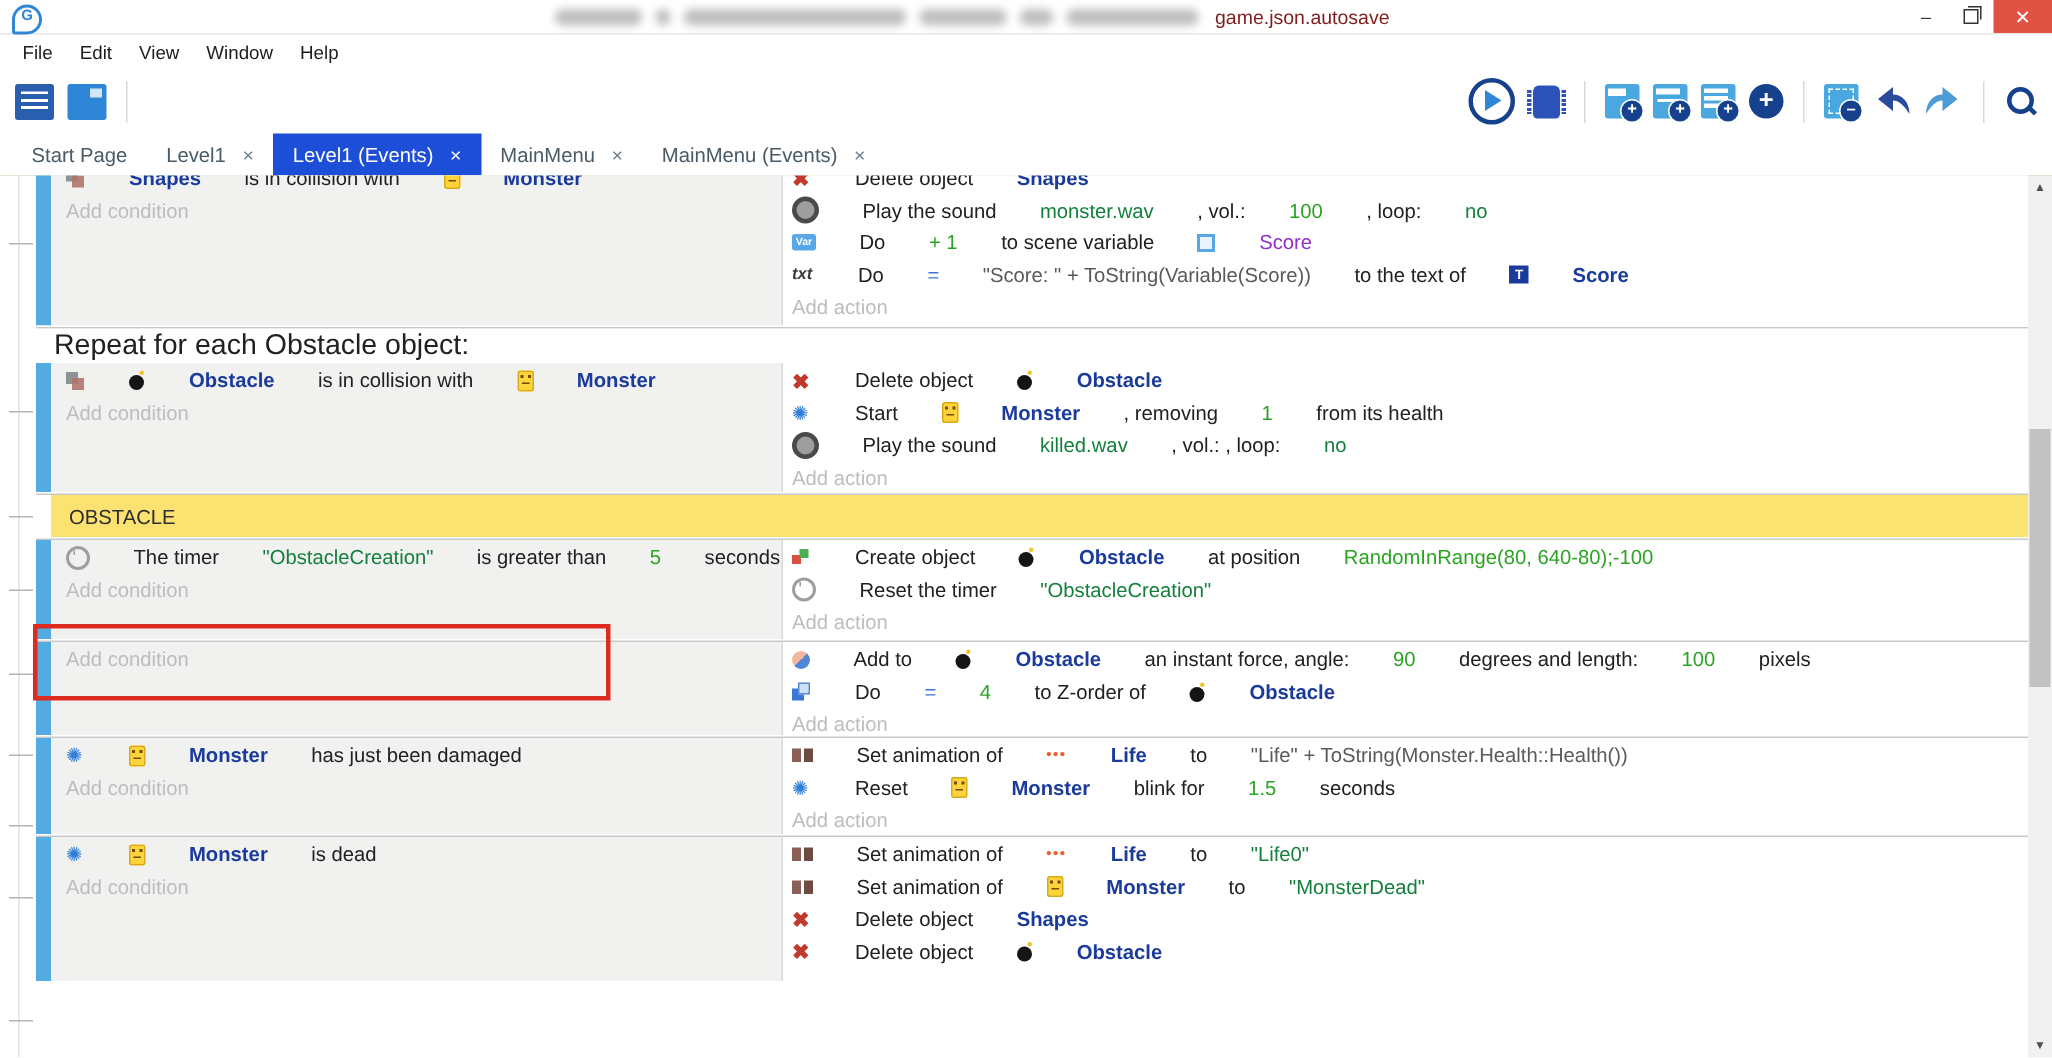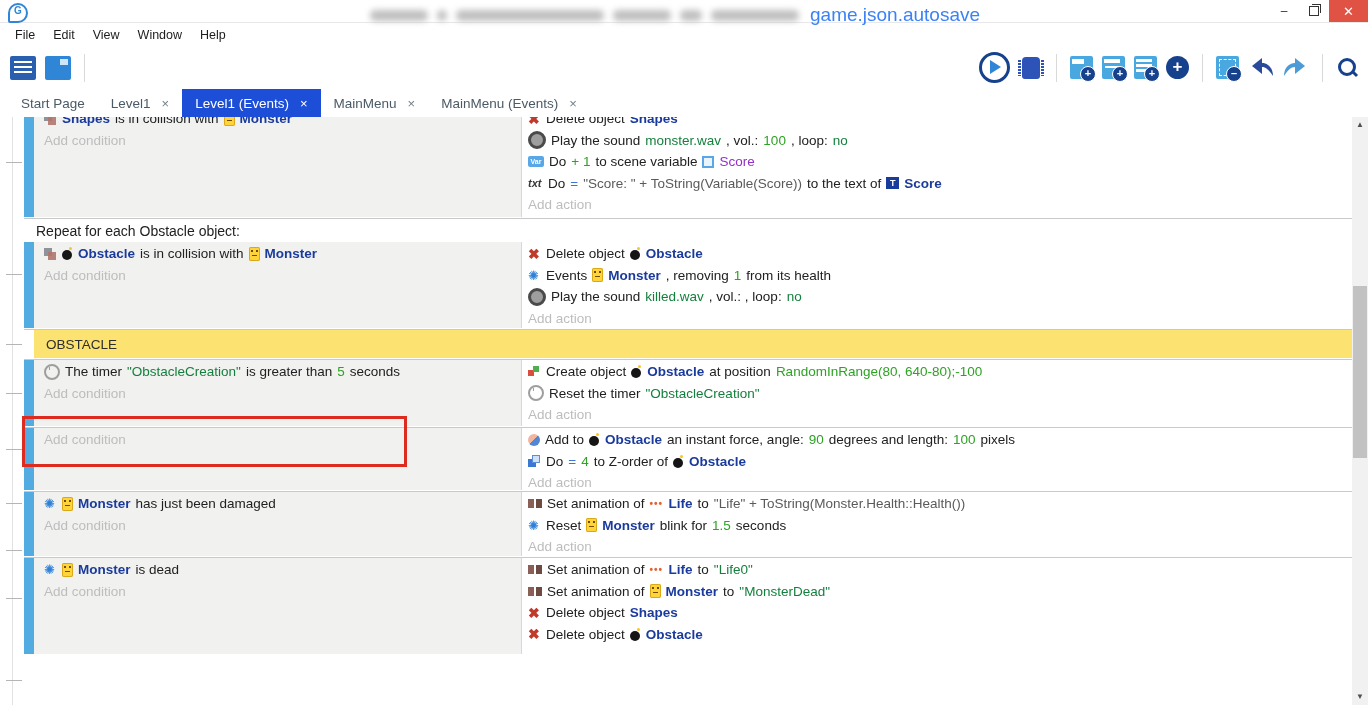--- a/index.html
+++ b/index.html
@@ -6,21 +6,21 @@
   body{width:1368px;height:705px;overflow:hidden;position:relative;background:#fff;
        font-family:"Liberation Sans",sans-serif;font-size:13.5px;color:#212121;}
 
   
   .titlebar{height:22px;position:relative;background:#fff;border-bottom:1px solid #e8e8e8;}
   .app-icon{position:absolute;left:8px;top:3px;width:16px;height:16px;border:2px solid #2f86d6;
             border-radius:50% 50% 50% 2px;color:#2f86d6;font-weight:bold;font-size:10px;
             line-height:12px;text-align:center;}
   .title-cluster{position:absolute;left:370px;top:4px;display:flex;align-items:center;gap:9px;}
   .blur-blob{height:11px;background:#bfbfbf;border-radius:5px;filter:blur(3px);}
-  .win-title{font-size:19px;color:#3b82f6;margin-left:2px;}
+  .win-title{font-size:13px;color:#7f1d1d;margin-left:2px;}
   .win-btns{position:absolute;right:0;top:0;height:22px;display:flex;}
   .win-btn{width:30px;height:22px;display:flex;align-items:center;justify-content:center;
            font-size:12px;color:#333;}
   .win-btn.max i{display:block;width:8px;height:8px;border:1px solid #333;position:relative;}
   .win-btn.max i::before{content:"";position:absolute;left:2px;top:-3px;width:8px;height:8px;
            border:1px solid #333;border-bottom:none;border-left:none;}
   .win-btn.close{width:39px;background:#e05244;color:#fff;font-size:13px;}
 
   .menubar{height:23px;display:flex;align-items:center;padding-left:6px;background:#fff;}
   .menu-item{padding:0 9px;font-size:12.5px;color:#1c1c1c;}
@@ -77,25 +77,25 @@
   .gutter{position:absolute;left:0;top:0;bottom:0;width:24px;background:#fff;}
   .gutter .vline{position:absolute;left:12px;top:0;bottom:0;width:1px;background:#e2e2e2;}
   .tick{position:absolute;left:6px;width:16px;height:1px;background:#b5b5b5;}
   .rows{position:absolute;left:24px;top:0;width:1328px;}
   .row{position:relative;border-top:1px solid #c9c9c9;margin-top:1px;overflow:hidden;background:#fff;}
   .row:first-child{border-top:none;margin-top:0;}
   .row-flex{display:flex;height:100%;}
   .bar{width:10px;background:#52abe1;flex:none;}
   .cond{width:477px;background:#f1f1f0;border-right:1px solid #d8d8d8;padding:1px 0 0 10px;flex:none;overflow:hidden;}
   .act{flex:1;background:#fff;padding:1px 0 0 6px;overflow:hidden;}
-  .row-header{height:23px;display:flex;align-items:center;padding-left:12px;background:#fff;font-size:14px;}
+  .row-header{height:23px;display:flex;align-items:center;padding-left:12px;background:#fff;font-size:19px;}
   .section{display:flex;align-items:center;height:100%;}
   .section .label{flex:1;background:#fbe271;height:100%;display:flex;align-items:center;
       padding-left:12px;color:#2e2e2e;}
-  .ln{height:21.5px;display:flex;align-items:center;white-space:nowrap;overflow:hidden;}
+  .ln{height:21.5px;display:flex;align-items:center;white-space:nowrap;overflow:hidden;gap:24px;}
   .ln > *{margin-right:5px;flex:none;}
   .s-obj{font-weight:bold;color:#1b3b9c;}
   .s-num{color:#2da323;}
   .s-gray{color:#15803d;}
   .s-purple{color:#9330c9;}
   .s-blue{color:#3b77d8;}
   .s-expr{color:#5a5a5a;}
   .s-dim{color:#bdbdbd;}
 
   
@@ -321,21 +321,21 @@
           </div>
           <div class="act">
             <div class="ln">
               <span class="ic ic-delete"></span>
               <span>Delete object</span>
               <span class="ic ic-bomb"></span>
               <span class="s-obj">Obstacle</span>
             </div>
             <div class="ln">
               <span class="ic ic-damage"></span>
-              <span>Events</span>
+              <span>Start</span>
               <span class="ic ic-monster"></span>
               <span class="s-obj">Monster</span>
               <span>, removing</span>
               <span class="s-num">1</span>
               <span>from its health</span>
             </div>
             <div class="ln">
               <span class="ic ic-sound"></span>
               <span>Play the sound</span>
               <span class="s-gray">killed.wav</span>

